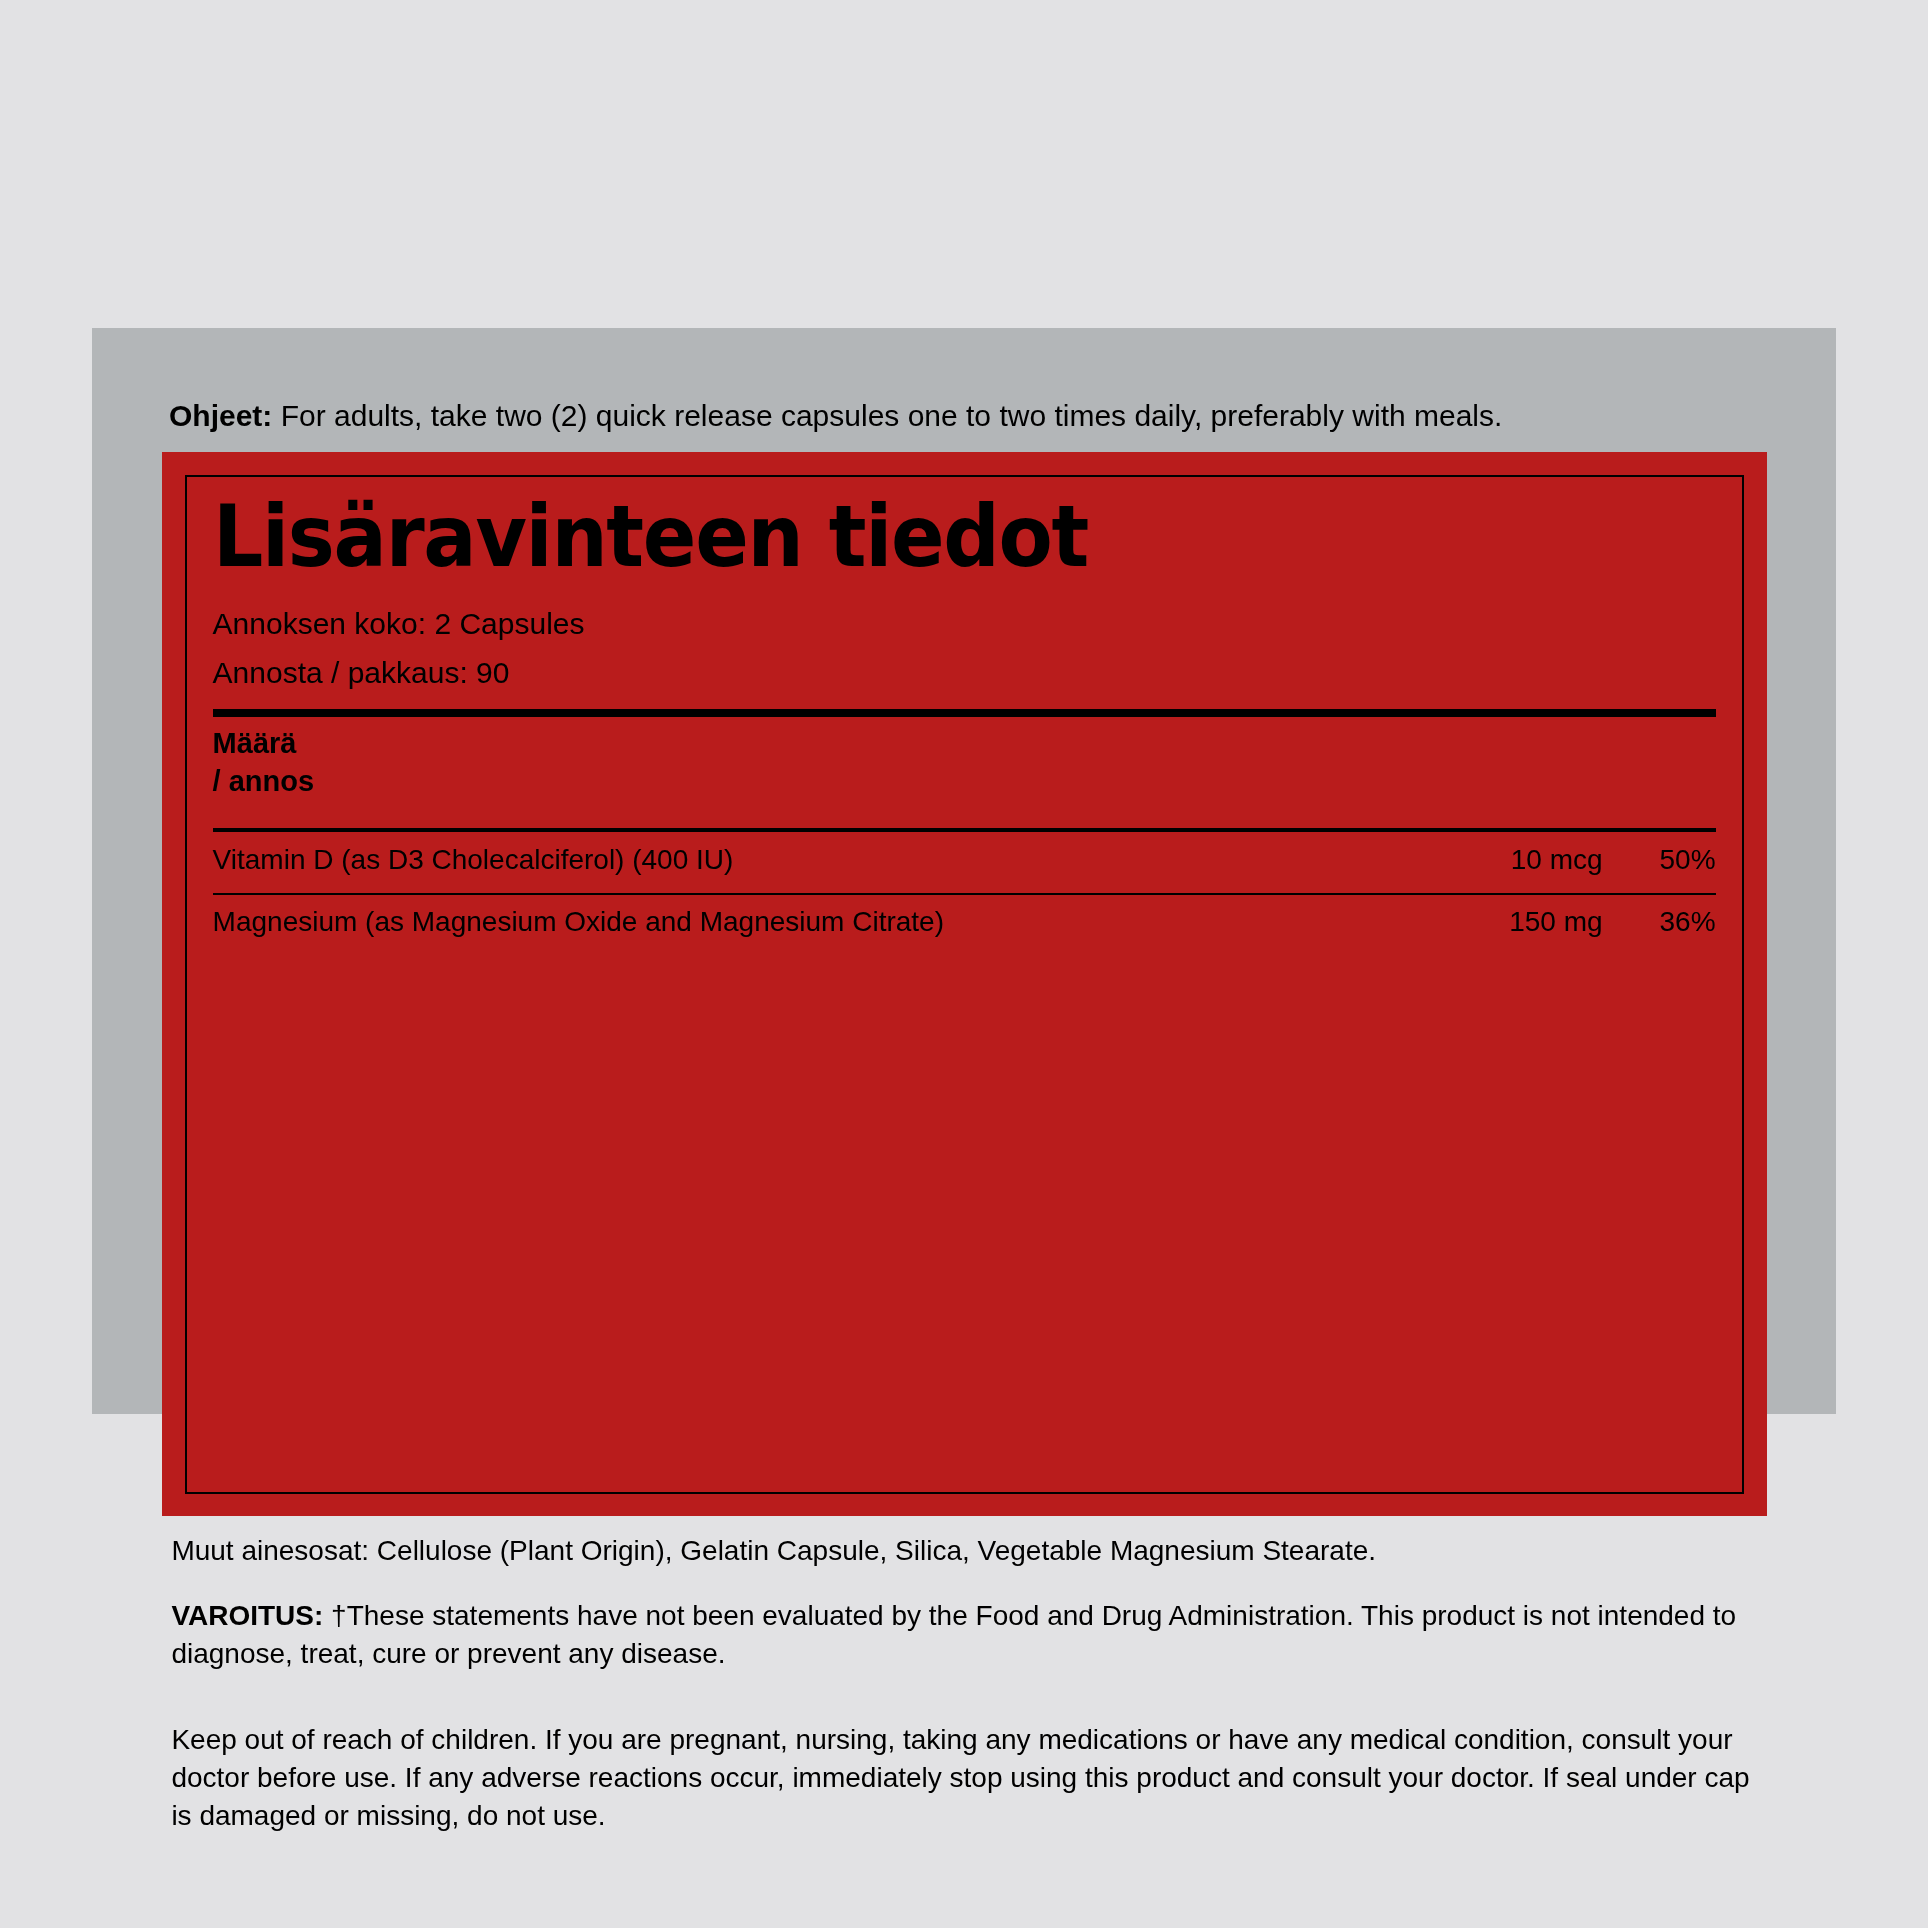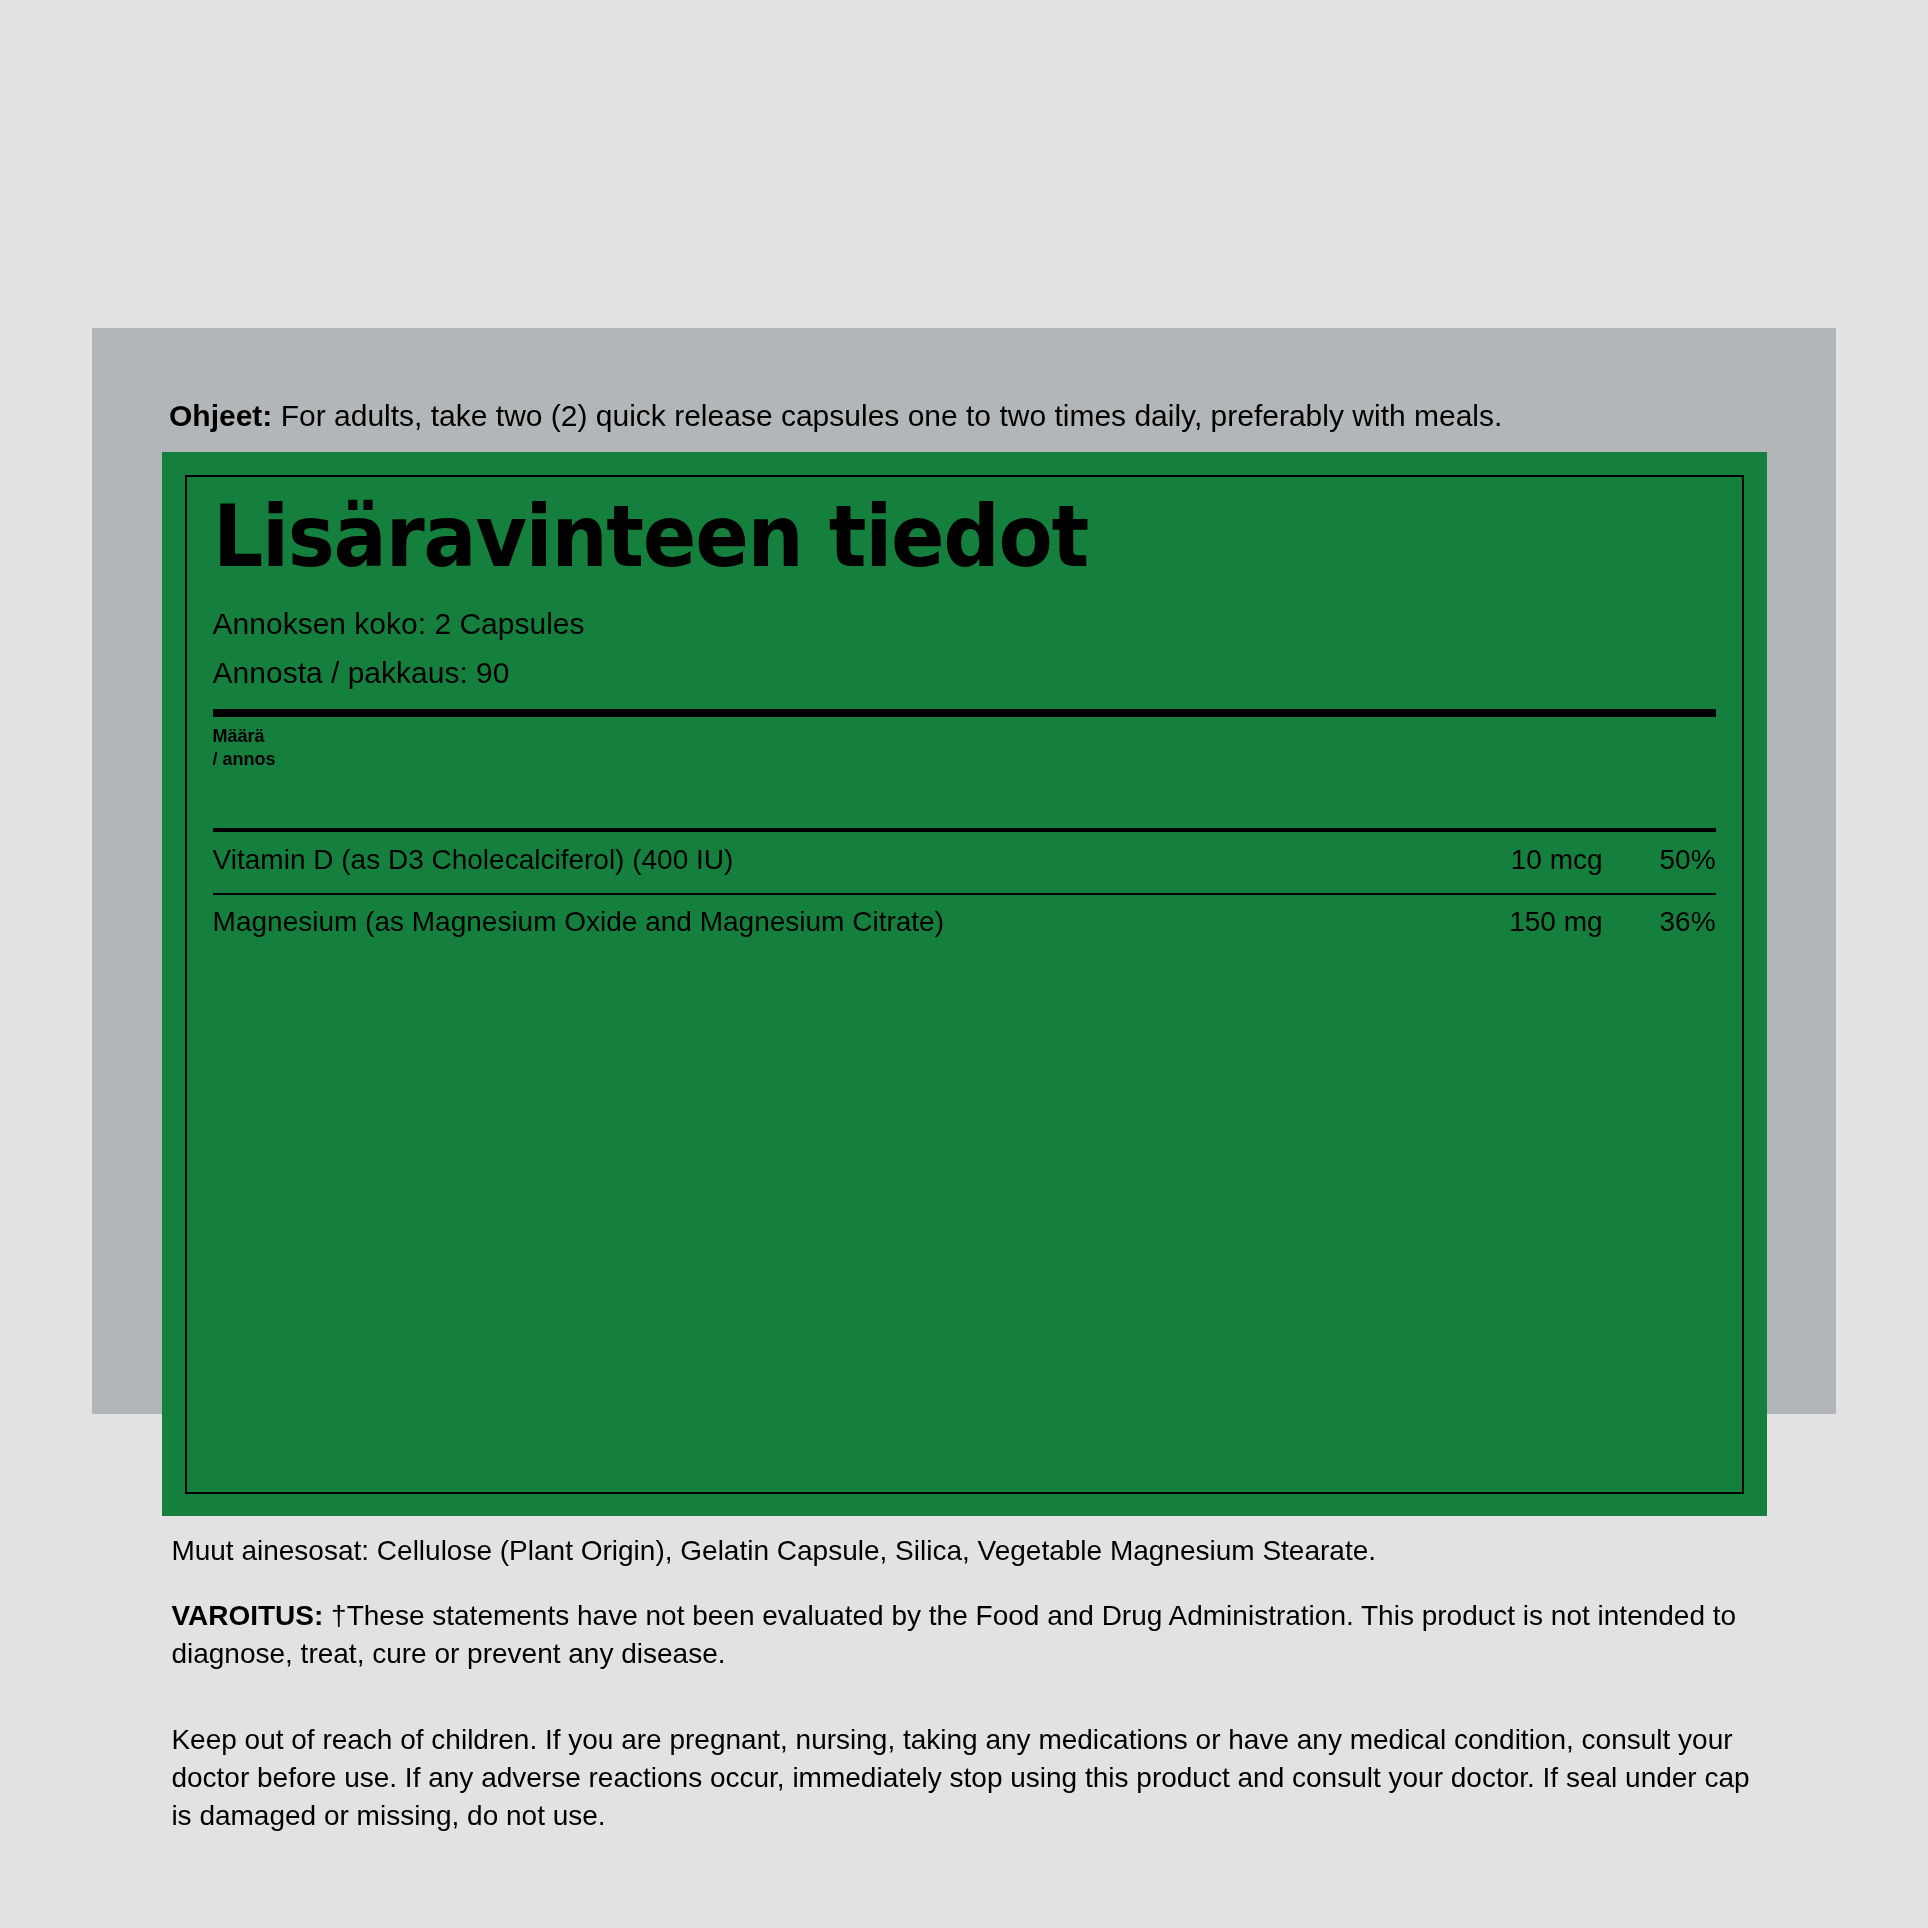--- a/index.html
+++ b/index.html
@@ -34,21 +34,21 @@
   .directions .lbl {
     font-weight: bold;
   }
 
   .factbox {
     position: absolute;
     left: 70px;
     top: 124px;
     width: 1605px;
     height: 1064px;
-    background: #15803d;
+    background: #b91c1c;
     box-sizing: border-box;
   }
 
   .inner {
     position: absolute;
     left: 22.6px;
     top: 22.6px;
     width: 1559px;
     height: 1019px;
     border: 2.8px solid #000;
@@ -86,21 +86,21 @@
     border-top: 1.9px solid #000;
   }
 
   .hdr {
     position: relative;
     margin: 0 26px;
     padding: 7.5px 0 9.4px 0;
     min-height: 94px;
   }
   .hdr .left {
-    font-size: 18px;
+    font-size: 29px;
     font-weight: bold;
     line-height: 1.3;
     width: 60%;
   }
   .hdr .right {
     position: absolute;
     right: 0;
     top: 7.5px;
     text-align: right;
     font-size: 27px;

